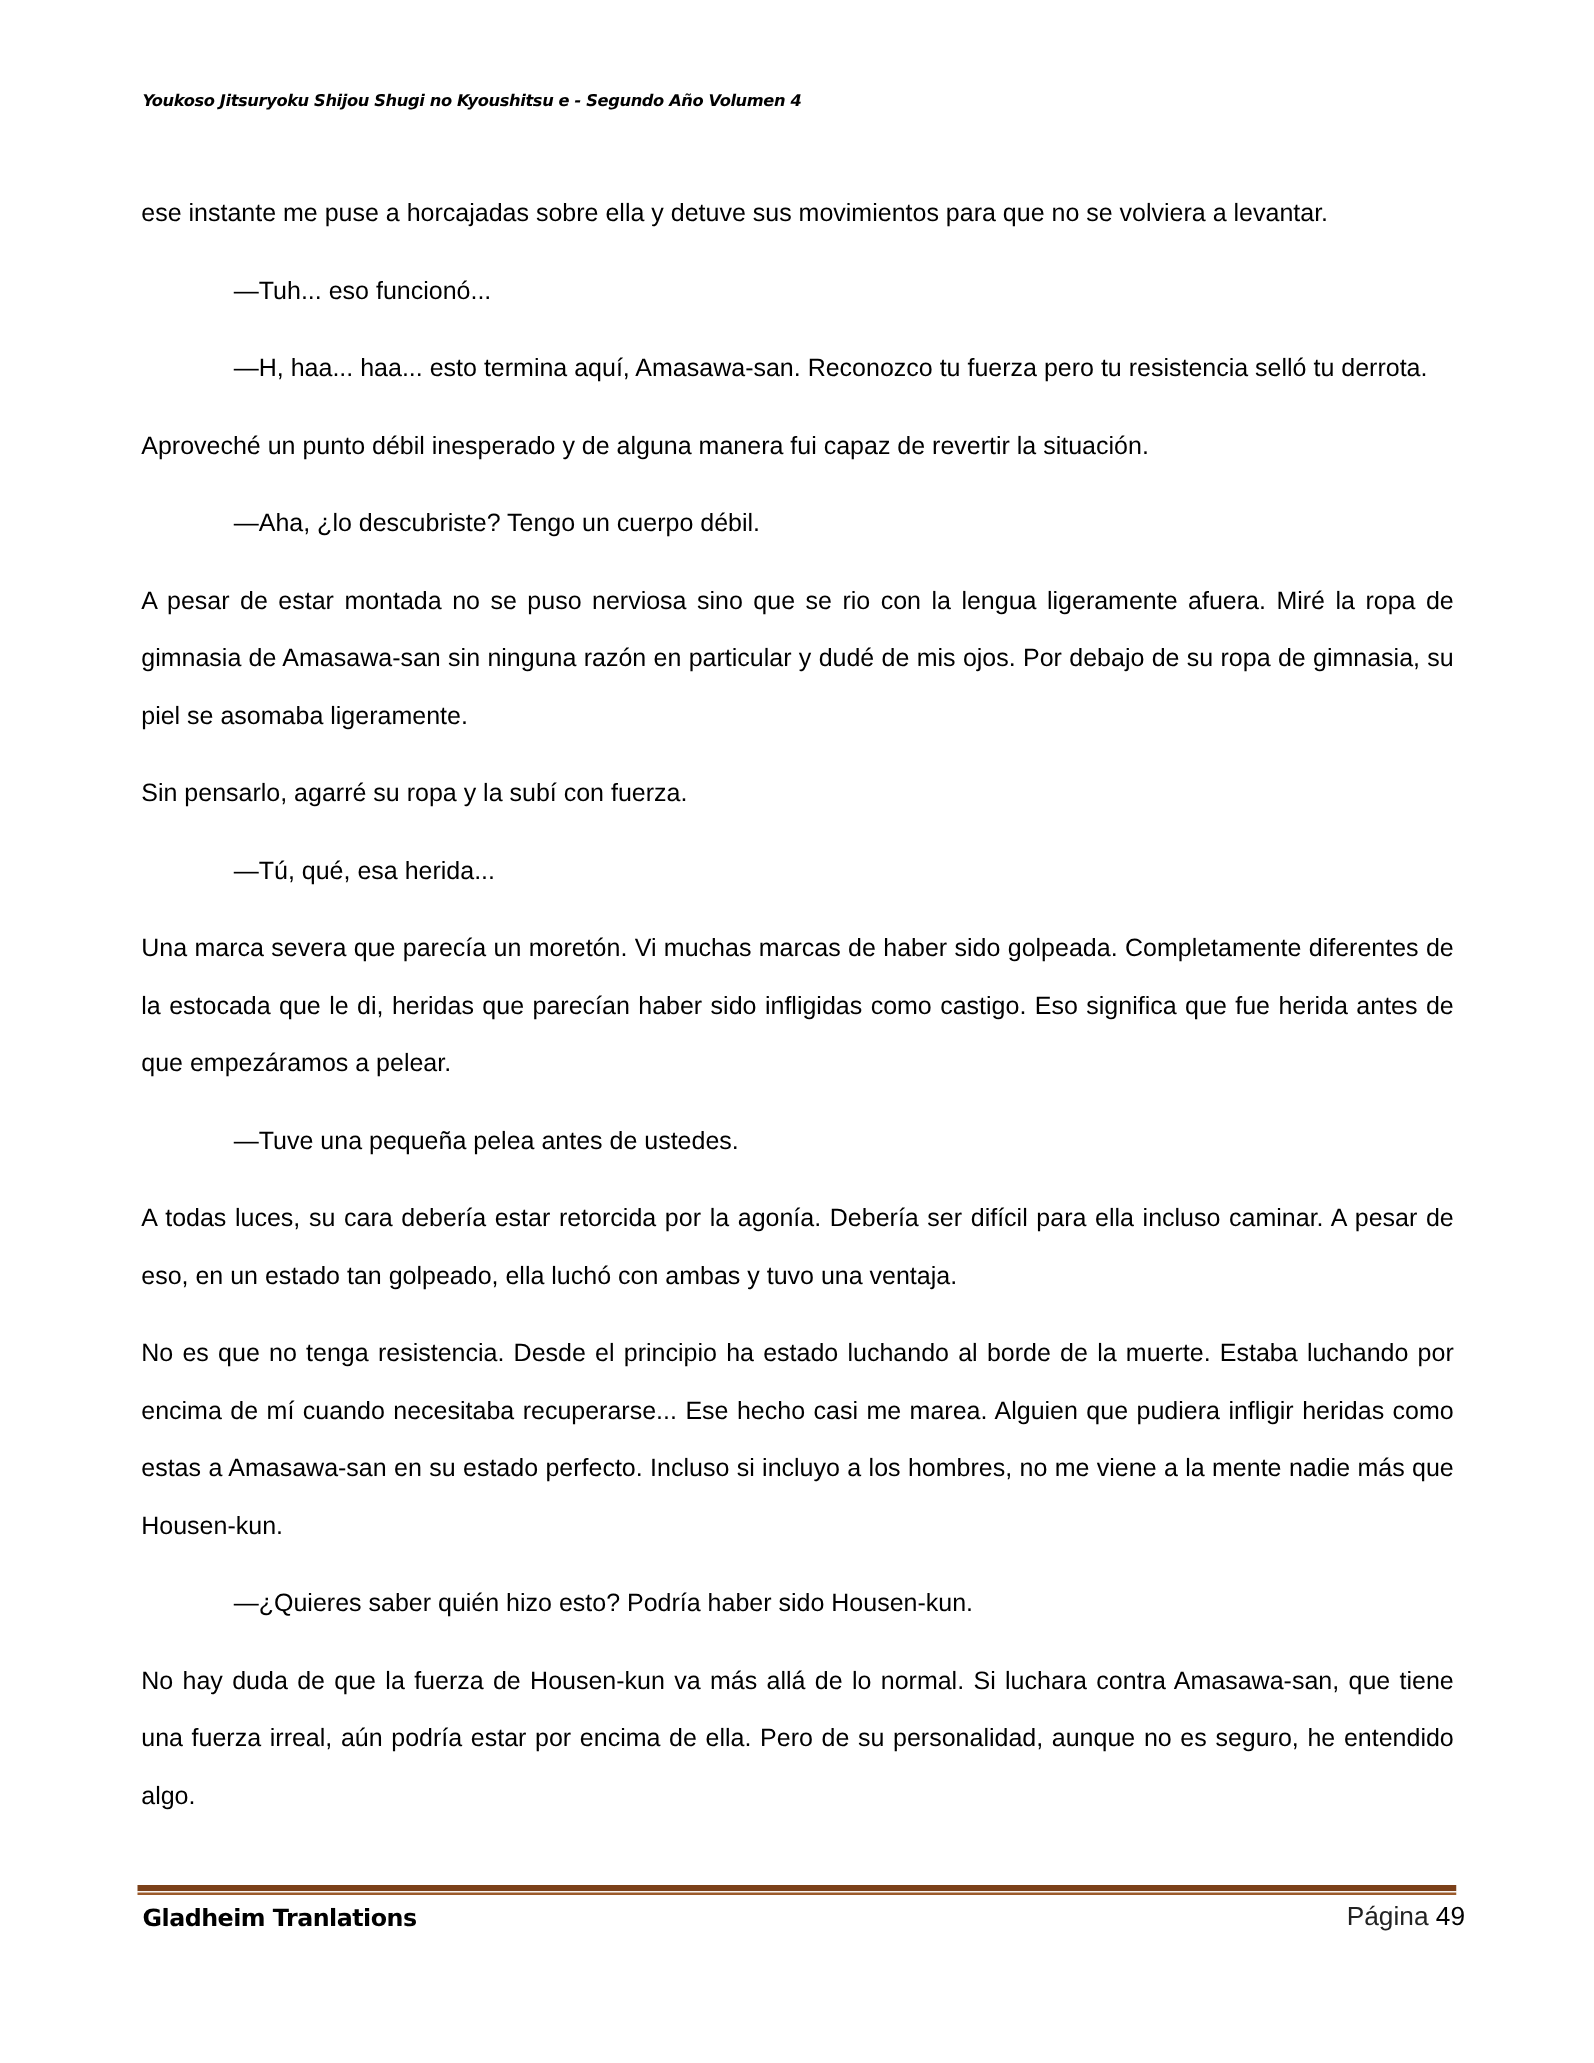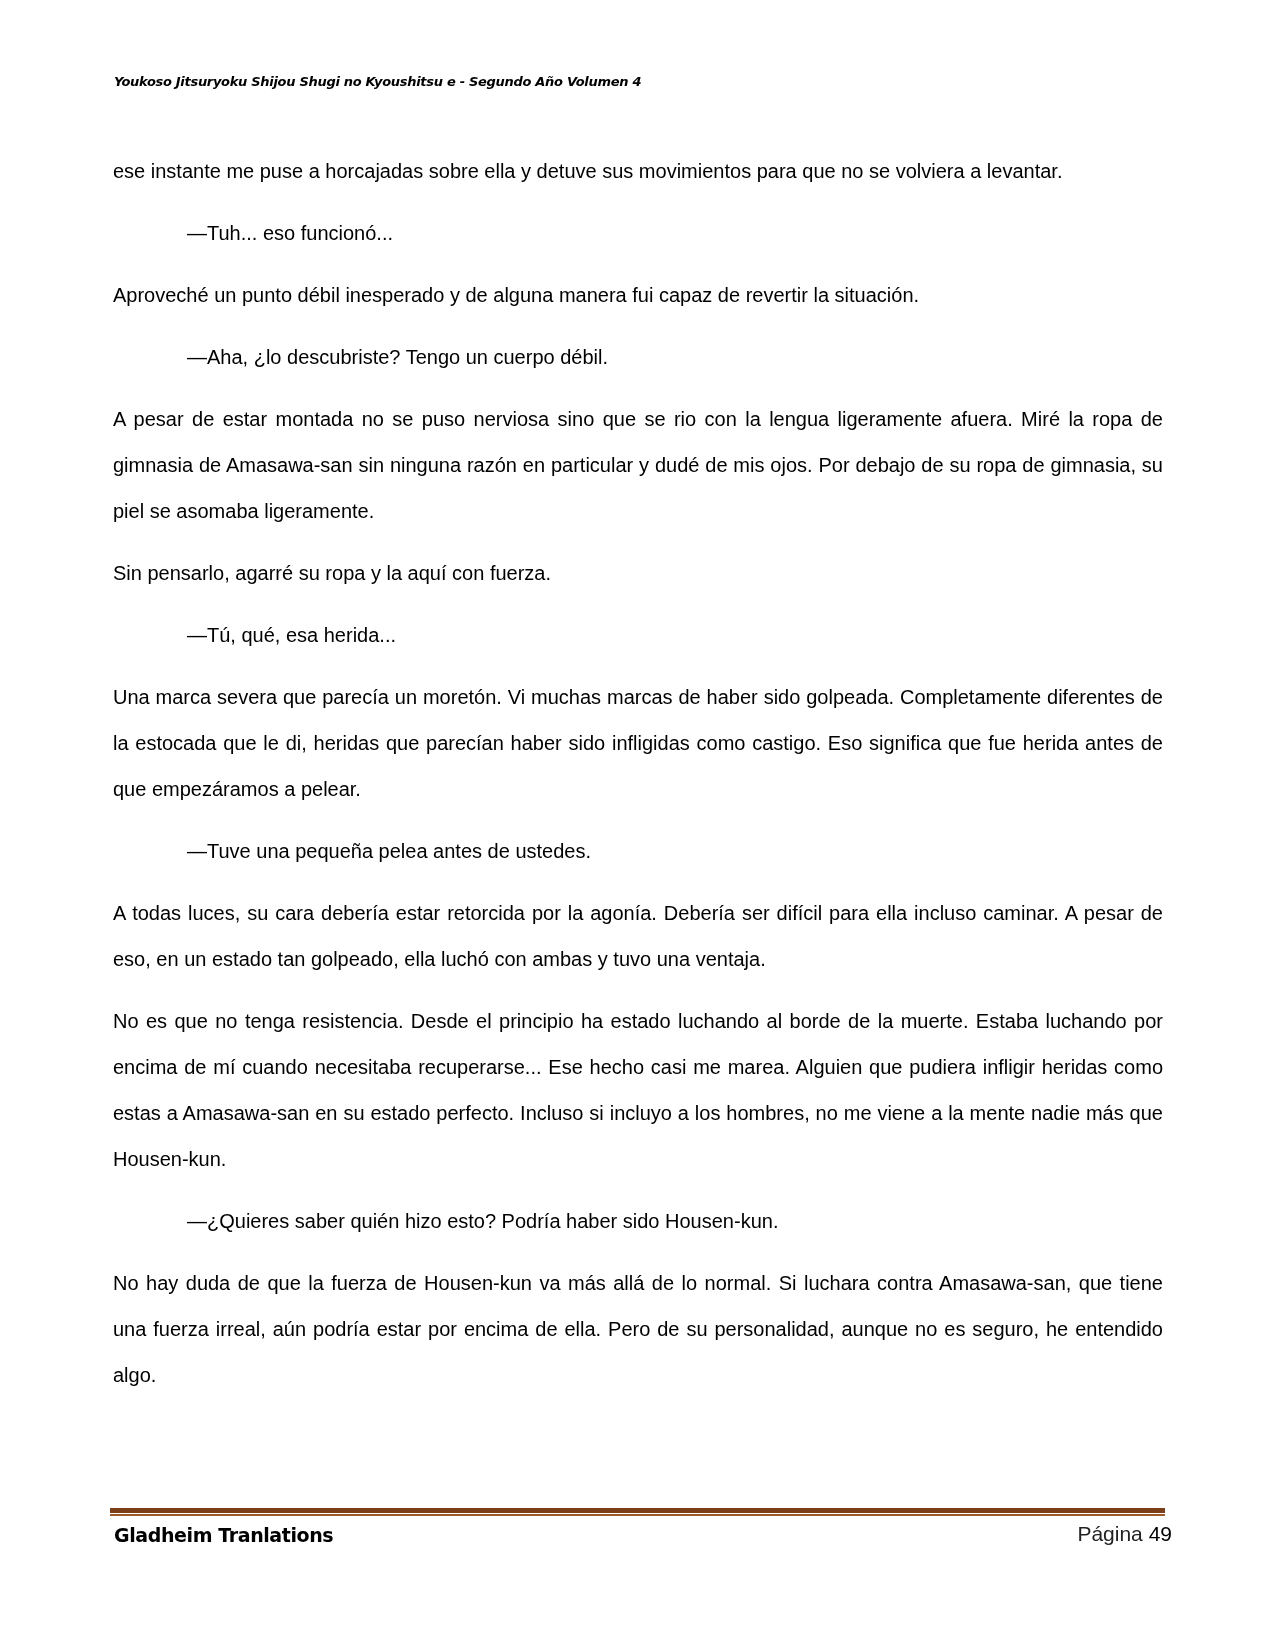--- a/index.html
+++ b/index.html
@@ -87,24 +87,25 @@
     }
   </style>
 </head>
 <body>
 
 <div class="page-header">Youkoso Jitsuryoku Shijou Shugi no Kyoushitsu e - Segundo Año Volumen 4</div>
 
 <div class="body-text">
   <p class="para">ese instante me puse a horcajadas sobre ella y detuve sus movimientos para que no se volviera a levantar.</p>
   <p class="para dialogue">—Tuh... eso funcionó...</p>
+  <p class="para dialogue">—H, haa... haa... esto termina aquí, Amasawa-san. Reconozco tu fuerza pero tu resistencia selló tu derrota.</p>
   <p class="para">Aproveché un punto débil inesperado y de alguna manera fui capaz de revertir la situación.</p>
   <p class="para dialogue">—Aha, ¿lo descubriste? Tengo un cuerpo débil.</p>
   <p class="para">A pesar de estar montada no se puso nerviosa sino que se rio con la lengua ligeramente afuera. Miré la ropa de gimnasia de Amasawa-san sin ninguna razón en particular y dudé de mis ojos. Por debajo de su ropa de gimnasia, su piel se asomaba ligeramente.</p>
-  <p class="para">Sin pensarlo, agarré su ropa y la aquí con fuerza.</p>
+  <p class="para">Sin pensarlo, agarré su ropa y la subí con fuerza.</p>
   <p class="para dialogue">—Tú, qué, esa herida...</p>
   <p class="para">Una marca severa que parecía un moretón. Vi muchas marcas de haber sido golpeada. Completamente diferentes de la estocada que le di, heridas que parecían haber sido infligidas como castigo. Eso significa que fue herida antes de que empezáramos a pelear.</p>
   <p class="para dialogue">—Tuve una pequeña pelea antes de ustedes.</p>
   <p class="para">A todas luces, su cara debería estar retorcida por la agonía. Debería ser difícil para ella incluso caminar. A pesar de eso, en un estado tan golpeado, ella luchó con ambas y tuvo una ventaja.</p>
   <p class="para">No es que no tenga resistencia. Desde el principio ha estado luchando al borde de la muerte. Estaba luchando por encima de mí cuando necesitaba recuperarse... Ese hecho casi me marea. Alguien que pudiera infligir heridas como estas a Amasawa-san en su estado perfecto. Incluso si incluyo a los hombres, no me viene a la mente nadie más que Housen-kun.</p>
   <p class="para dialogue">—¿Quieres saber quién hizo esto? Podría haber sido Housen-kun.</p>
   <p class="para">No hay duda de que la fuerza de Housen-kun va más allá de lo normal. Si luchara contra Amasawa-san, que tiene una fuerza irreal, aún podría estar por encima de ella. Pero de su personalidad, aunque no es seguro, he entendido algo.</p>
 </div>
 
 <div class="footer-rule">

